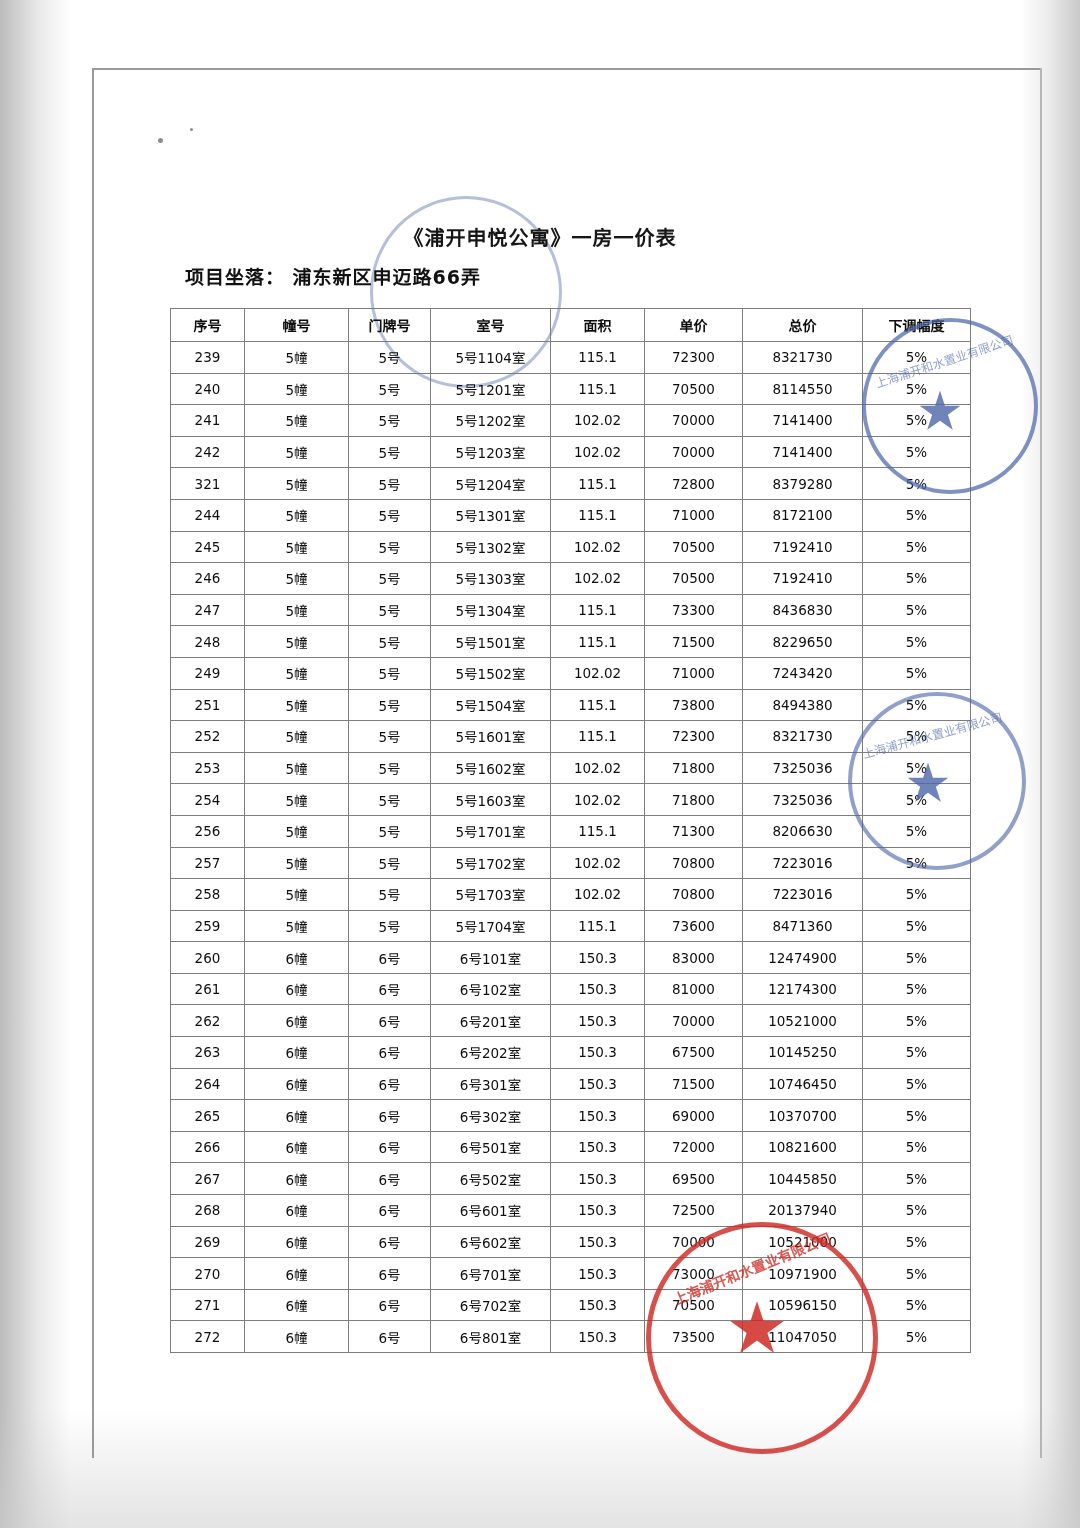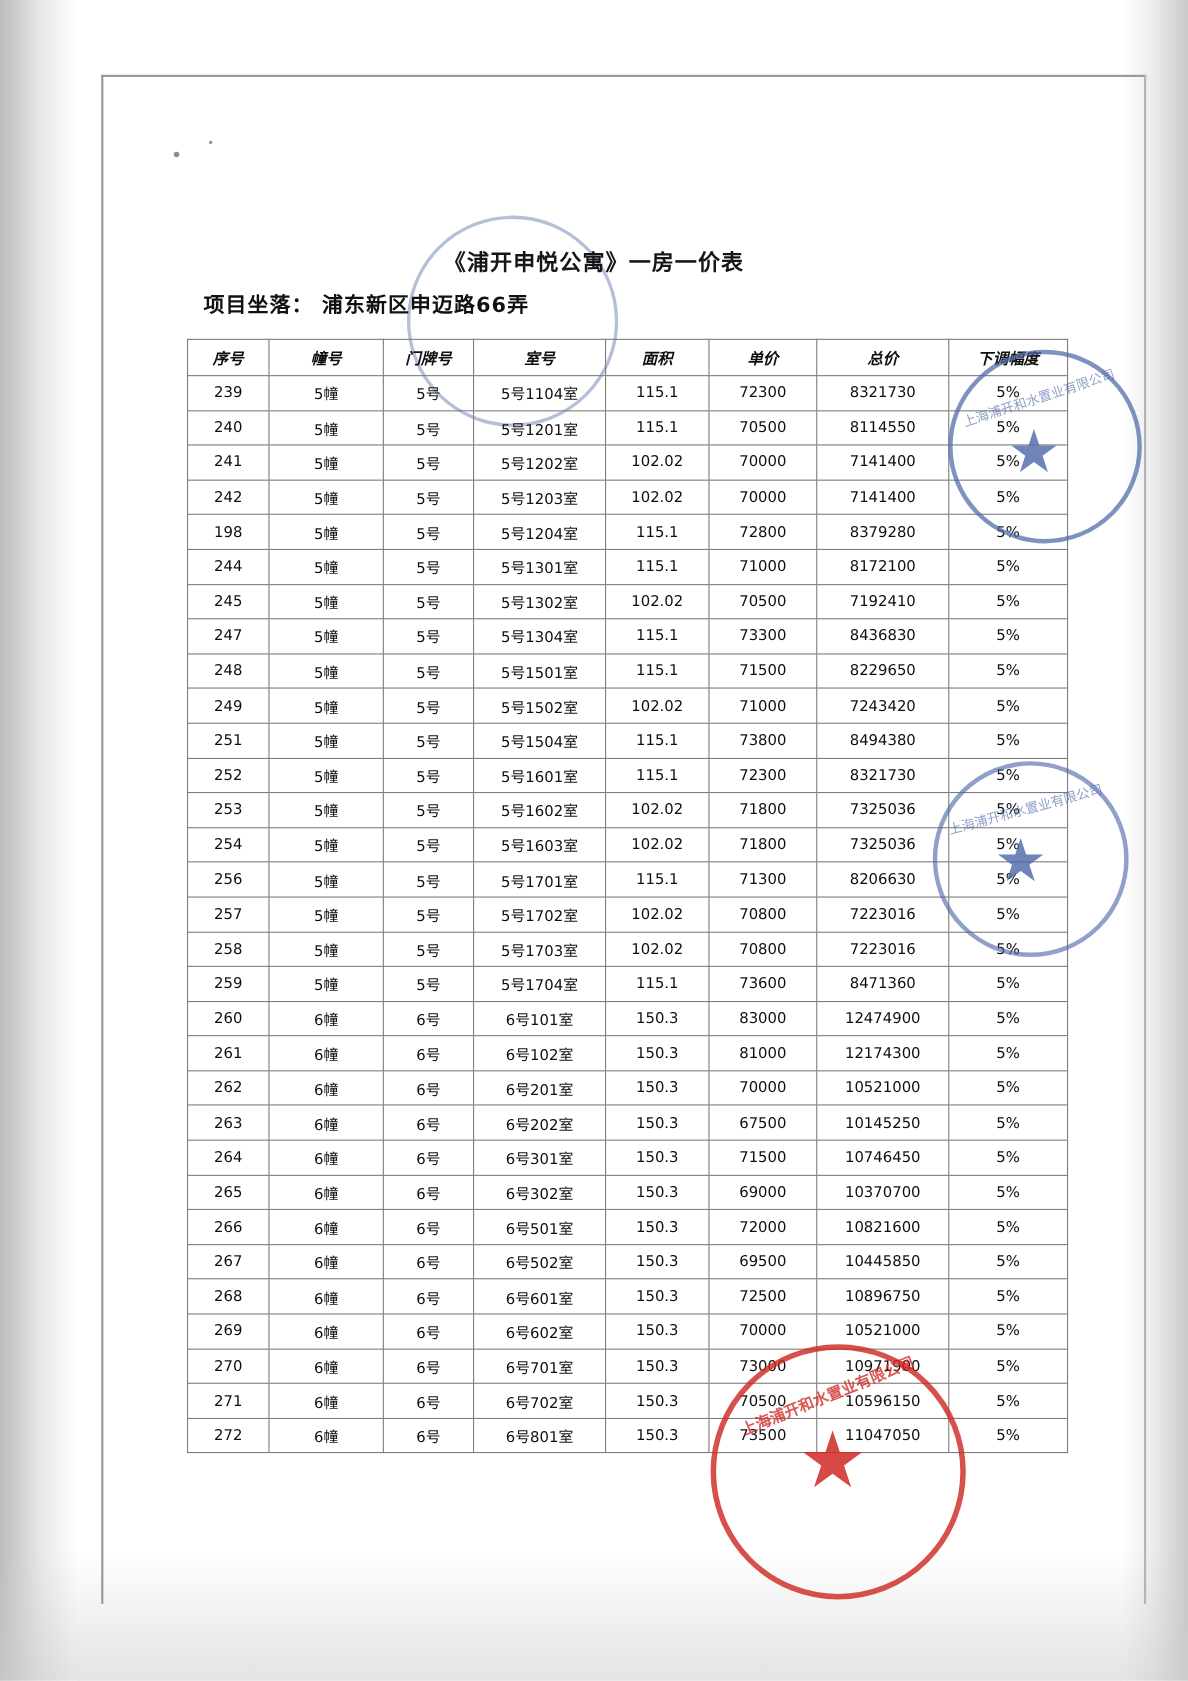--- a/index.html
+++ b/index.html
@@ -105,21 +105,20 @@
     font-size: 13.5px;
     color: #0e0e0e;
     font-family: "DejaVu Sans", sans-serif;
     padding: 0;
     white-space: nowrap;
   }
   table.price-table th {
     font-weight: bold;
     font-size: 14px;
     height: 32px;
-    font-style: italic;
   }
   col.c0 { width: 74px; }
   col.c1 { width: 104px; }
   col.c2 { width: 82px; }
   col.c3 { width: 120px; }
   col.c4 { width: 94px; }
   col.c5 { width: 98px; }
   col.c6 { width: 120px; }
   col.c7 { width: 108px; }
 
@@ -262,21 +261,21 @@
           <td>242</td>
           <td>5幢</td>
           <td>5号</td>
           <td>5号1203室</td>
           <td>102.02</td>
           <td>70000</td>
           <td>7141400</td>
           <td>5%</td>
         </tr>
         <tr>
-          <td>198</td>
+          <td>321</td>
           <td>5幢</td>
           <td>5号</td>
           <td>5号1204室</td>
           <td>115.1</td>
           <td>72800</td>
           <td>8379280</td>
           <td>5%</td>
         </tr>
         <tr>
           <td>244</td>
@@ -292,20 +291,30 @@
           <td>245</td>
           <td>5幢</td>
           <td>5号</td>
           <td>5号1302室</td>
           <td>102.02</td>
           <td>70500</td>
           <td>7192410</td>
           <td>5%</td>
         </tr>
         <tr>
+          <td>246</td>
+          <td>5幢</td>
+          <td>5号</td>
+          <td>5号1303室</td>
+          <td>102.02</td>
+          <td>70500</td>
+          <td>7192410</td>
+          <td>5%</td>
+        </tr>
+        <tr>
           <td>247</td>
           <td>5幢</td>
           <td>5号</td>
           <td>5号1304室</td>
           <td>115.1</td>
           <td>73300</td>
           <td>8436830</td>
           <td>5%</td>
         </tr>
         <tr>
@@ -488,21 +497,21 @@
           <td>10445850</td>
           <td>5%</td>
         </tr>
         <tr>
           <td>268</td>
           <td>6幢</td>
           <td>6号</td>
           <td>6号601室</td>
           <td>150.3</td>
           <td>72500</td>
-          <td>10896750</td>
+          <td>20137940</td>
           <td>5%</td>
         </tr>
         <tr>
           <td>269</td>
           <td>6幢</td>
           <td>6号</td>
           <td>6号602室</td>
           <td>150.3</td>
           <td>70000</td>
           <td>10521000</td>

